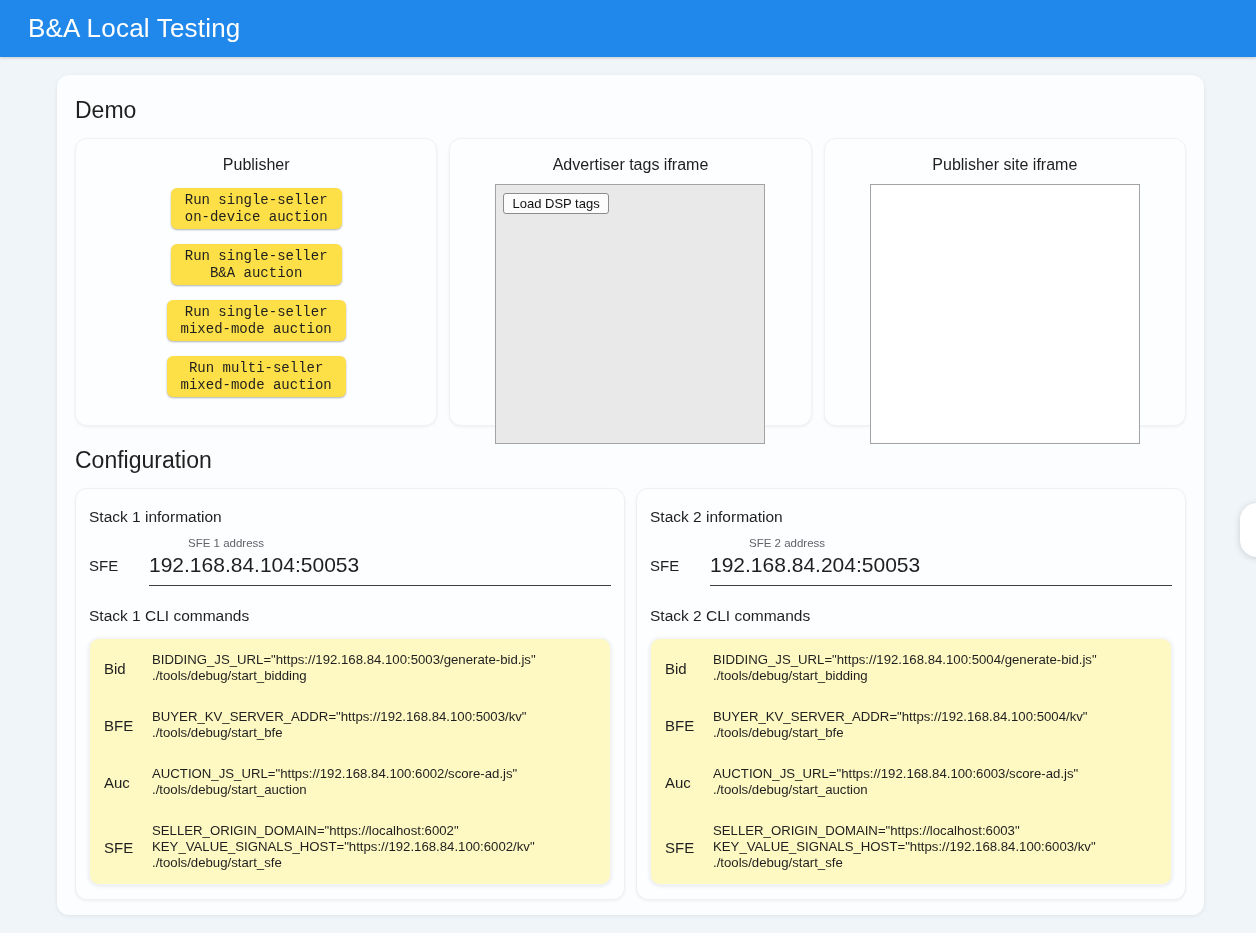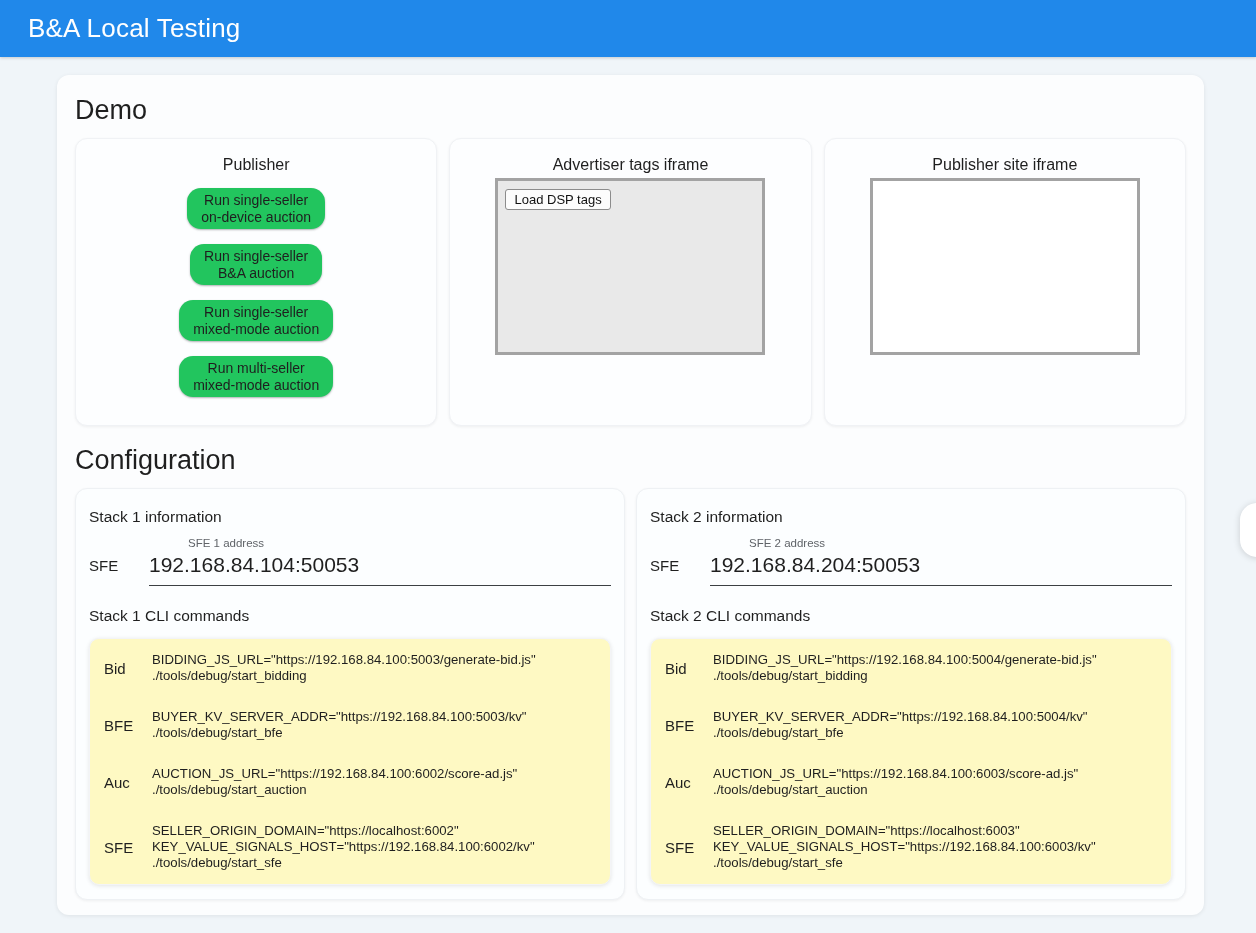--- a/index.html
+++ b/index.html
@@ -24,51 +24,51 @@
 
   
   .main-card {
     margin: 18px 52px 0 57px;
     height: 840px;
     background: #fcfdfe;
     border-radius: 12px;
     box-shadow: 0 1px 4px rgba(0,0,0,0.08);
     padding: 20px 18px 18px 18px;
   }
-  .section-heading { font-size: 27px; font-weight: 400; color: #1f1f1f; margin: 0; line-height: 30px; }
+  .section-heading { font-size: 23px; font-weight: 400; color: #1f1f1f; margin: 0; line-height: 30px; }
   .section-heading.config { margin-top: 19px; }
 
   
   .demo-row { display: flex; gap: 12px; margin-top: 13px; }
   .demo-card {
     flex: 1; height: 288px;
     background: #fdfeff;
     border: 1px solid #f0f2f5;
     border-radius: 12px;
     box-shadow: 0 1px 3px rgba(0,0,0,0.06);
     padding-top: 17px;
   }
   .card-title { text-align: center; font-size: 16px; color: #1f1f1f; }
 
   .buttons-col { display: flex; flex-direction: column; align-items: center; gap: 15px; margin-top: 14px; }
   .run-btn {
-    background: #22c55e;
-    border: none; border-radius: 14px;
+    background: #fde047;
+    border: none; border-radius: 6px;
     padding: 4px 14px;
-    font-family: Liberation Sans, sans-serif; font-size: 14px; line-height: 16.5px;
+    font-family: Liberation Mono, monospace; font-size: 14px; line-height: 16.5px;
     color: #1f1f1f; text-align: center;
     box-shadow: 0 1px 2px rgba(60,64,67,0.4);
     cursor: pointer;
   }
   .run-btn span { display: block; }
 
   .iframe-box {
-    width: 270px; height: 177px;
-    margin: 4px auto 0;
-    border: 3px solid #a3a3a3;
+    width: 270px; height: 260px;
+    margin: 10px auto 0;
+    border: 1px solid #a3a3a3;
   }
   .iframe-box.advertiser { background: #e9e9e9; padding: 8px 0 0 7px; }
   .iframe-box.publisher { background: #ffffff; }
   .dsp-btn {
     background: #fcfcfc;
     border: 1px solid #8c8c8c; border-radius: 3px;
     font-family: inherit; font-size: 13px; color: #111;
     padding: 2px 8px; cursor: pointer;
   }
 

